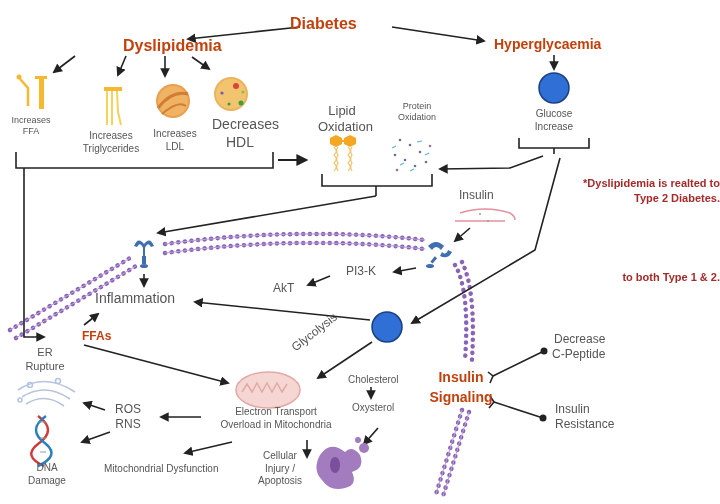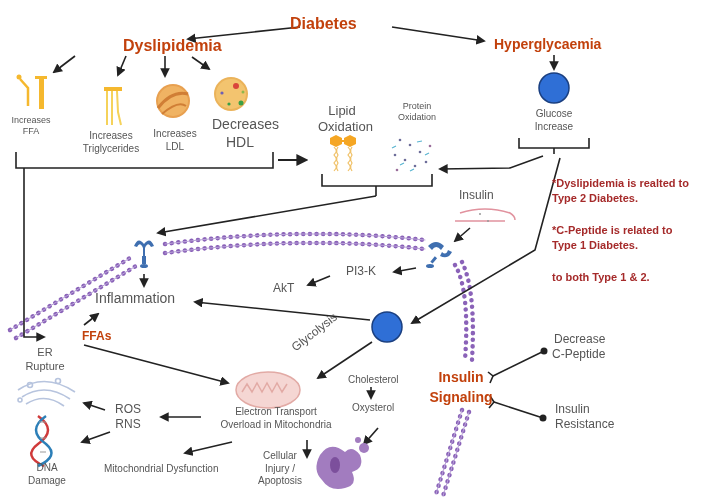--- a/index.html
+++ b/index.html
@@ -1,20 +1,20 @@
 <!DOCTYPE html>
 <html><head>
 <meta charset="utf-8">
 <style>
   html, body { margin:0; padding:0; background:#ffffff; }
   body { width:720px; height:504px; position:relative; overflow:hidden; font-family:"Liberation Sans", sans-serif; }
   #diagram { position:absolute; left:0; top:0; width:720px; height:504px; }
   .t { position:absolute; color:#555; text-align:center; line-height:1.25; white-space:nowrap; font-family:"Liberation Sans", sans-serif; }
   .bold { font-weight:bold; color:#c2410c; }
-  .note { position:absolute; color:#a52a2a; font-weight:bold; font-size:11px; text-align:left; line-height:1.35; font-family:"Liberation Sans", sans-serif; white-space:nowrap; }
+  .note { position:absolute; color:#a52a2a; font-weight:bold; font-size:11px; text-align:right; line-height:1.35; font-family:"Liberation Sans", sans-serif; white-space:nowrap; }
 </style>
 </head>
 <body>
 
 <div id="diagram">
 
 <svg width="720" height="504" viewBox="0 0 720 504" style="position:absolute;left:0;top:0">
   <defs>
     <marker id="ah" viewBox="0 0 10 10" refX="8" refY="5" markerWidth="6" markerHeight="6" orient="auto-start-reverse">
       <path d="M0,0 L10,5 L0,10 z" fill="#222"></path>
@@ -215,24 +215,20 @@
 </div>
 <div class="t" style="left:524px;top:108px;width:60px;font-size:10px;">
   <div>Glucose</div>
   <div>Increase</div>
 </div>
 
 <div class="note" style="left:552px;top:176px;width:168px;">
   <div>*Dyslipidemia is realted to</div>
   <div>Type 2 Diabetes.</div>
 </div>
-<div class="note" style="left:552px;top:223px;width:168px;">
-  <div>*C-Peptide is related to</div>
-  <div>Type 1 Diabetes.</div>
-</div>
 <div class="note" style="left:552px;top:270px;width:168px;">
   <div>to both Type 1 &amp; 2.</div>
 </div>
 
 <div class="t" style="left:459px;top:188px;font-size:12px;">Insulin</div>
 <div class="t" style="left:346px;top:264px;font-size:12px;">PI3-K</div>
 <div class="t" style="left:273px;top:281px;font-size:12px;">AkT</div>
 <div class="t" style="left:95px;top:290px;font-size:14px;">Inflammation</div>
 <div class="t bold" style="left:49px;top:329px;font-size:12px;padding-left:33px;">FFAs</div>
 <div class="t" style="left:20px;top:346px;width:50px;font-size:11px;">

